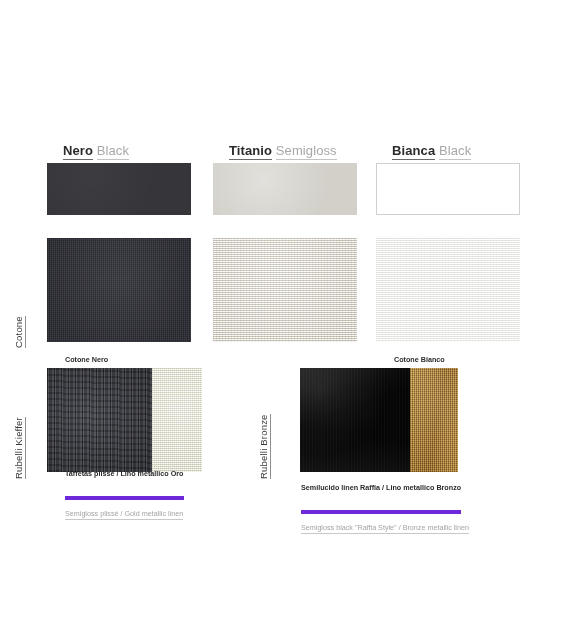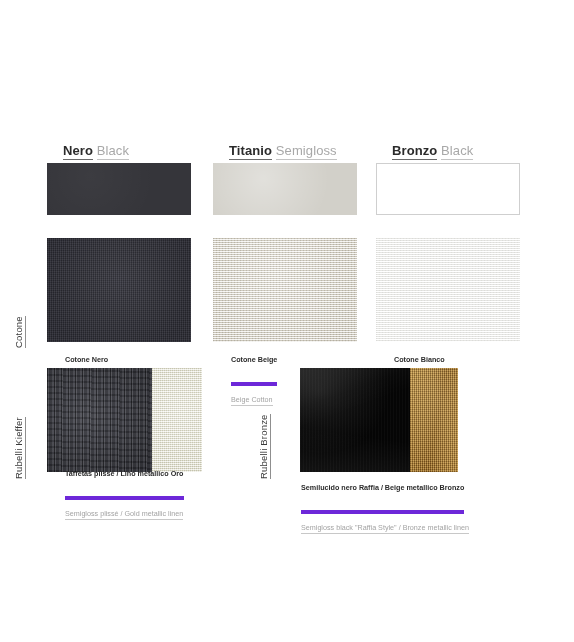--- a/index.html
+++ b/index.html
@@ -170,43 +170,39 @@
     <span class="it">Nero</span>
     <span class="en">Black</span>
   </div>
 
   <div class="hdr" style="left:229px; top:143px;">
     <span class="it">Titanio</span>
     <span class="en">Semigloss</span>
   </div>
 
   <div class="hdr" style="left:392px; top:143px;">
-    <span class="it">Bronzo</span>
+    <span class="it">Bianca</span>
     <span class="en">Black</span>
   </div>
 
   <div class="sw chip-nero" style="left:47px;  top:163px; width:144px; height:52px;"></div>
   <div class="sw chip-titanio" style="left:213px; top:163px; width:144px; height:52px;"></div>
   <div class="sw chip-bianca" style="left:376px; top:163px; width:144px; height:52px;"></div>
 
   <div class="vlabel" style="left:26px; top:335px;">Cotone</div>
 
   <div class="sw tex-cotton-nero" style="left:47px;  top:238px; width:144px; height:104px;"></div>
   <div class="sw tex-cotton-beige" style="left:213px; top:238px; width:144px; height:104px;"></div>
   <div class="sw tex-cotton-bianco" style="left:376px; top:238px; width:144px; height:104px;"></div>
 
   <div class="cap" style="left:65px; top:346px;">
     <span class="l1">Cotone Nero</span><br>
     <span class="l2">Black Cotton</span>
   </div>
 
-  <div class="cap" style="left:231px; top:346px;">
-    <span class="l1">Cotone Beige</span><br>
-    <span class="l2">Beige Cotton</span>
-  </div>
 
   <div class="cap" style="left:394px; top:346px;">
     <span class="l1">Cotone Bianco</span><br>
     <span class="l2">White Cotton</span>
   </div>
 
   <div class="vlabel" style="left:26px; top:466px;">Rubelli Kieffer</div>
 
   <div class="sw tex-taffetas" style="left:47px;  top:368px; width:105px; height:104px;"></div>
   <div class="sw tex-lino-oro" style="left:152px; top:368px; width:50px;  height:104px;"></div>
@@ -215,17 +211,17 @@
     <span class="l1">Taffetas plissé / Lino metallico Oro</span><br>
     <span class="l2">Semigloss plissé / Gold metallic linen</span>
   </div>
 
   <div class="vlabel" style="left:271px; top:466px;">Rubelli Bronze</div>
 
   <div class="sw tex-raffia-nero" style="left:300px; top:368px; width:110px; height:104px;"></div>
   <div class="sw tex-lino-bronzo" style="left:410px; top:368px; width:48px;  height:104px;"></div>
 
   <div class="cap" style="left:301px; top:474px;">
-    <span class="l1">Semilucido nero Raffia / Beige metallico Bronzo</span><br>
+    <span class="l1">Semilucido linen Raffia / Lino metallico Bronzo</span><br>
     <span class="l2">Semigloss black "Raffia Style" / Bronze metallic linen</span>
   </div>
 
 </div>
 
 </body></html>

